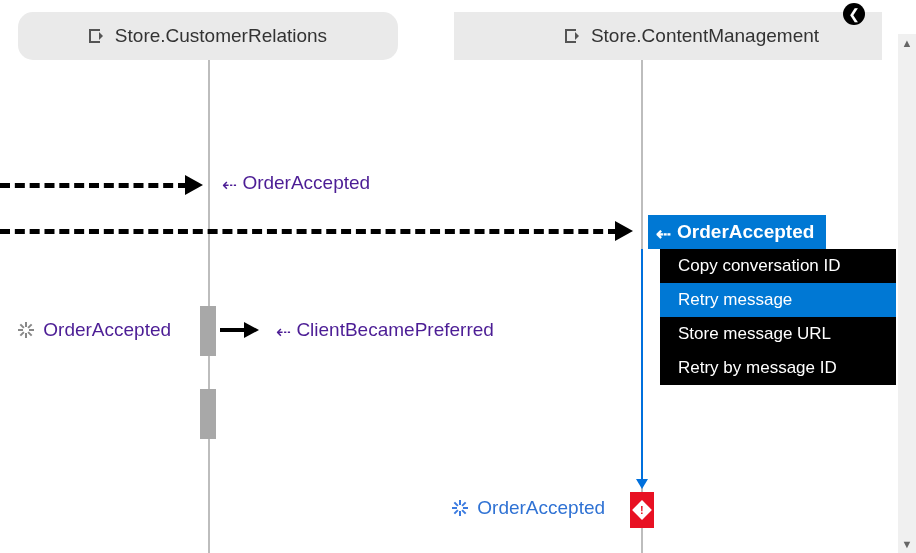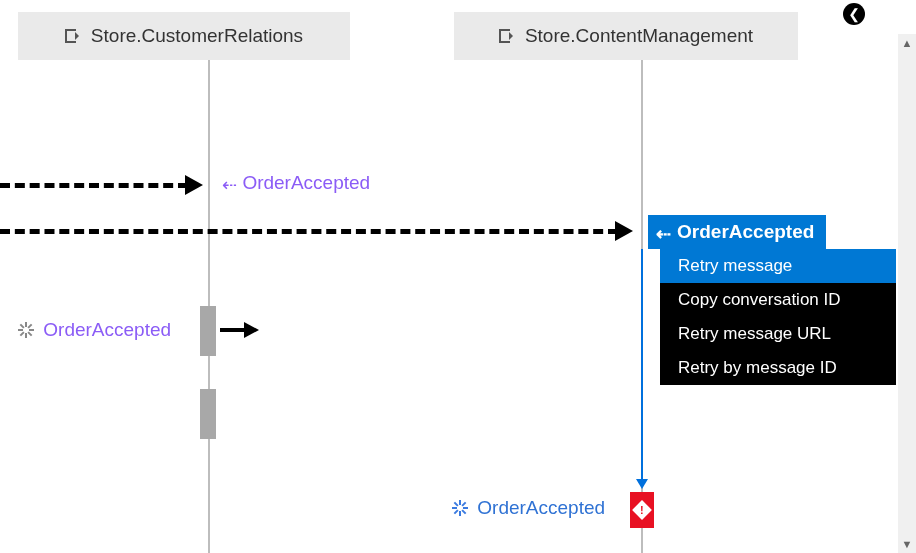--- a/index.html
+++ b/index.html
@@ -24,22 +24,22 @@
     top: 12px;
     height: 48px;
     background: #eaeaea;
     color: #333;
     display: flex;
     align-items: center;
     justify-content: center;
     font-size: 19px;
     gap: 8px;
   }
-  .lane1 { left: 18px; width: 332px; }
-  .lane2 { left: 454px; width: 344px; }
+  .lane1 { left: 18px; width: 380px; border-radius: 15px; }
+  .lane2 { left: 454px; width: 380px; padding-left: 48px; }
 
   .endpoint-icon {
     width: 18px; height: 14px;
     display: inline-block;
     position: relative;
   }
   .endpoint-icon::before {
     content: "";
     position: absolute;
     left: 0; top: 0;
@@ -102,21 +102,21 @@
     font-size: 18px;
     line-height: 1;
     position: relative;
     top: 2px;
   }
 
   
   .msg-label {
     position: absolute;
     font-size: 19px;
-    color: #8b5cf6;
+    color: #4c1d95;
     white-space: nowrap;
   }
 
   
   .spinner-icon {
     display:inline-block;
     width:16px;height:16px;
     position:relative;
     margin-right:4px;
     top:2px;
@@ -266,38 +266,42 @@
 
   <div class="dash-line" style="left:0; top:229px; width:618px;"></div>
   <div class="arrow-head" style="left:615px; top:221px;"></div>
 
   <div class="msg-badge" style="left:648px; top:215px;">
     <span class="event-icon">⇠</span>
     <span>OrderAccepted</span>
   </div>
 
   <div class="ctx-menu" style="left:660px; top:249px;">
+    <div class="ctx-item"><span>Copy conversation ID</span></div>
     <div class="ctx-item selected"><span>Retry message</span></div>
-    <div class="ctx-item"><span>Copy conversation ID</span></div>
-    <div class="ctx-item"><span>Retry message URL</span></div>
+    <div class="ctx-item"><span>Store message URL</span></div>
     <div class="ctx-item"><span>Retry by message ID</span></div>
   </div>
 
   <div class="msg-label" style="left:18px; top:319px;">
     <span class="spinner-icon">
       <span style="transform:rotate(0deg)"></span><span style="transform:rotate(45deg)"></span>
       <span style="transform:rotate(90deg)"></span><span style="transform:rotate(135deg)"></span>
       <span style="transform:rotate(180deg)"></span><span style="transform:rotate(225deg)"></span>
       <span style="transform:rotate(270deg)"></span><span style="transform:rotate(315deg)"></span>
     </span>
     <span>OrderAccepted</span>
   </div>
   <div class="activation" style="left:200px; top:306px; height:50px;"></div>
   <div style="position:absolute; left:220px; top:328px; width:24px; height:0; border-top:4px solid #000;"></div>
   <div class="arrow-head-small" style="left:244px; top:322px;"></div>
+  <div class="msg-label" style="left:276px; top:319px;">
+    <span class="event-icon">⇠</span>
+    <span>ClientBecamePreferred</span>
+  </div>
 
   <div class="activation" style="left:200px; top:389px; height:50px;"></div>
 
   <div class="vert-line" style="left:641px; top:249px; height:230px;"></div>
   <div class="vert-arrow" style="left:636px; top:479px;"></div>
 
   <div class="error-box" style="left:630px; top:492px;">
     <div class="error-diamond"></div>
   </div>
   <div class="msg-label" style="left:452px; top:497px; color:#2f72d4;">

